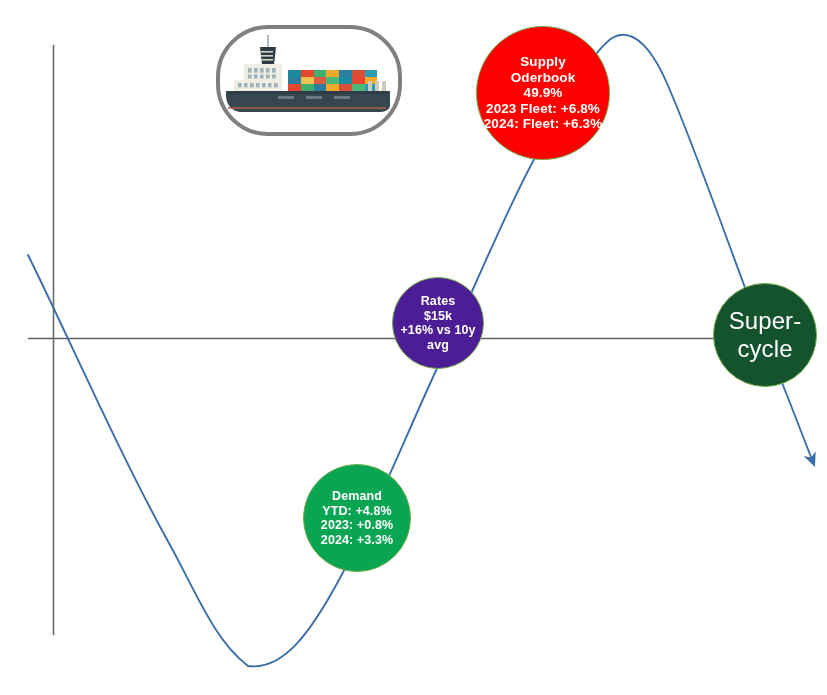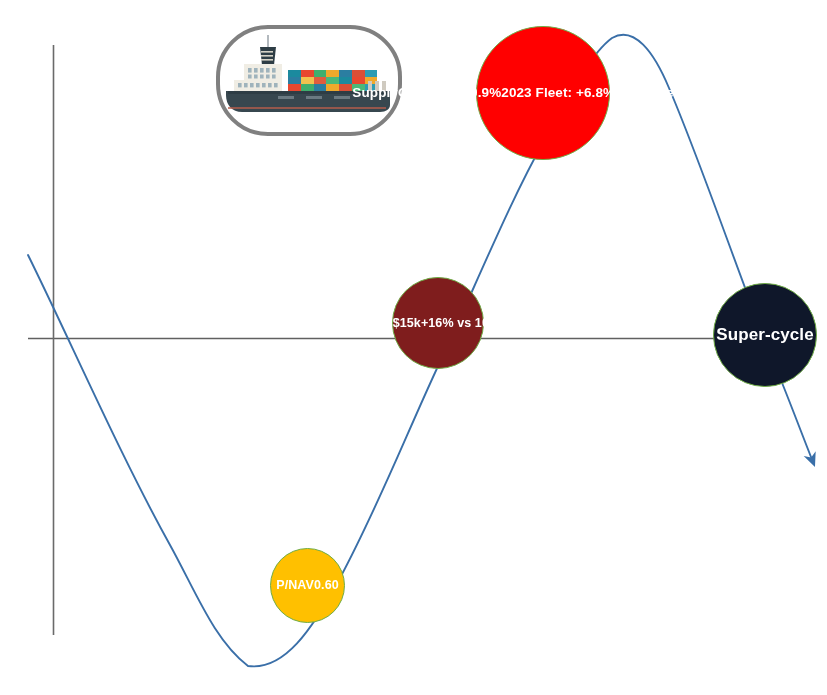--- a/index.html
+++ b/index.html
@@ -23,21 +23,21 @@
     left: 0;
     top: 0;
     width: 827px;
     height: 695px;
   }
   .bubble {
     position: absolute;
     border-radius: 50%;
     box-sizing: border-box;
     display: flex;
-    flex-direction: row;
+    flex-direction: column;
     align-items: center;
     justify-content: center;
     color: #ffffff;
     border: 1.5px solid #70AD47;
     line-height: 1.16;
     letter-spacing: 0.1px;
     user-select: none;
   }
   .bubble .line {
     display: block;
@@ -45,44 +45,44 @@
   }
   #bubble-supply {
     left: 476px; top: 26px; width: 134px; height: 134px;
     background: #FF0000;
     font-size: 13.5px;
     font-weight: bold;
     z-index: 6;
   }
   #bubble-rates {
     left: 392px; top: 277px; width: 92px; height: 92px;
-    background: #7f1d1d;
+    background: #4c1d95;
     font-size: 12.5px;
     font-weight: bold;
     z-index: 6;
   }
   #bubble-demand {
     left: 303px; top: 464px; width: 108px; height: 108px;
     background: #09A552;
     font-size: 12.5px;
     font-weight: bold;
     z-index: 6;
   }
   #bubble-pnav {
     left: 270px; top: 548px; width: 75px; height: 75px;
     background: #FFC000;
     font-size: 12.5px;
     font-weight: bold;
     z-index: 5;
   }
   #bubble-supercycle {
     left: 713px; top: 283px; width: 104px; height: 104px;
-    background: #0f172a;
-    font-size: 17px;
-    font-weight: bold;
+    background: #14532d;
+    font-size: 24px;
+    font-weight: normal;
     z-index: 6;
   }
   #ship-card {
     position: absolute;
     left: 216px; top: 25px;
     width: 178px; height: 103px;
     border: 4px solid #808080;
     border-radius: 52px;
     background: #ffffff;
     overflow: hidden;
@@ -200,24 +200,26 @@
     <span class="line">2024: Fleet:  +6.3%</span>
   </div>
 
   <div class="bubble" id="bubble-rates">
     <span class="line">Rates</span>
     <span class="line">$15k</span>
     <span class="line">+16% vs 10y</span>
     <span class="line">avg</span>
   </div>
 
-
-  <div class="bubble" id="bubble-pnav">
-    <span class="line">P/NAV</span>
-    <span class="line">0.60</span>
-  </div>
+  <div class="bubble" id="bubble-demand">
+    <span class="line">Demand</span>
+    <span class="line">YTD: +4.8%</span>
+    <span class="line">2023: +0.8%</span>
+    <span class="line">2024: +3.3%</span>
+  </div>
+
 
   <div class="bubble" id="bubble-supercycle">
     <span class="line">Super-</span>
     <span class="line">cycle</span>
   </div>
 
 </div>
 
 </body></html>

